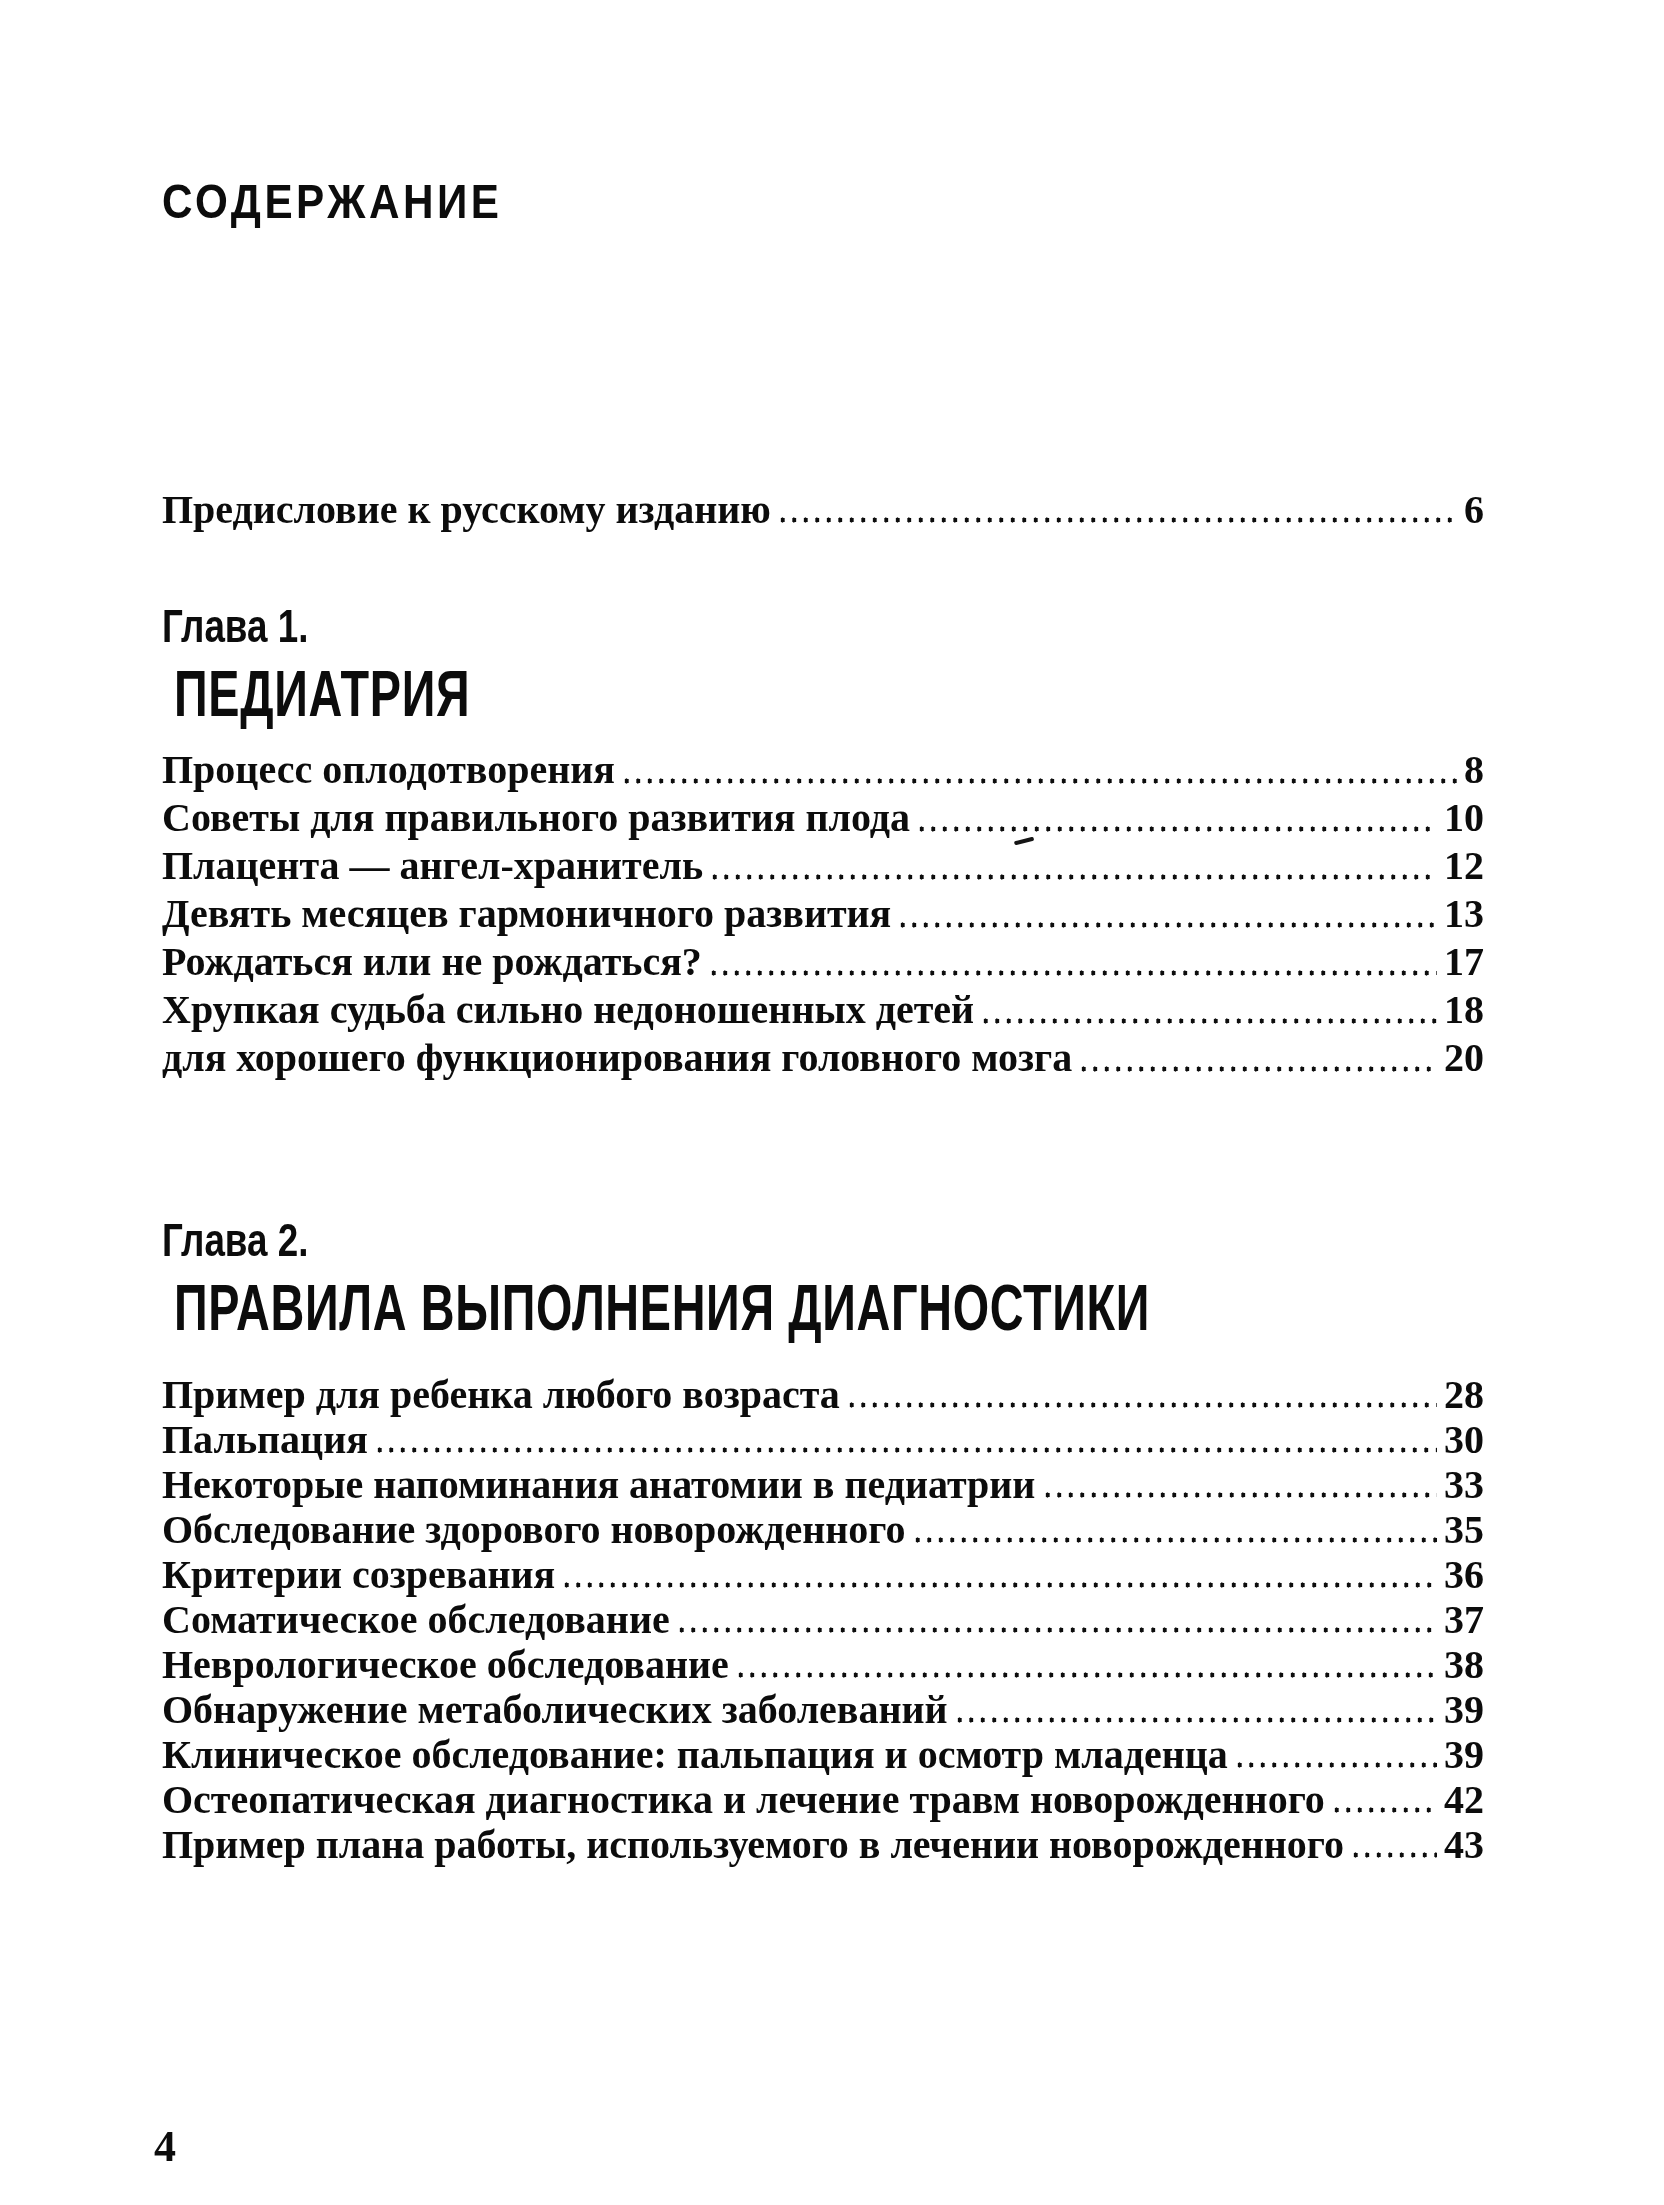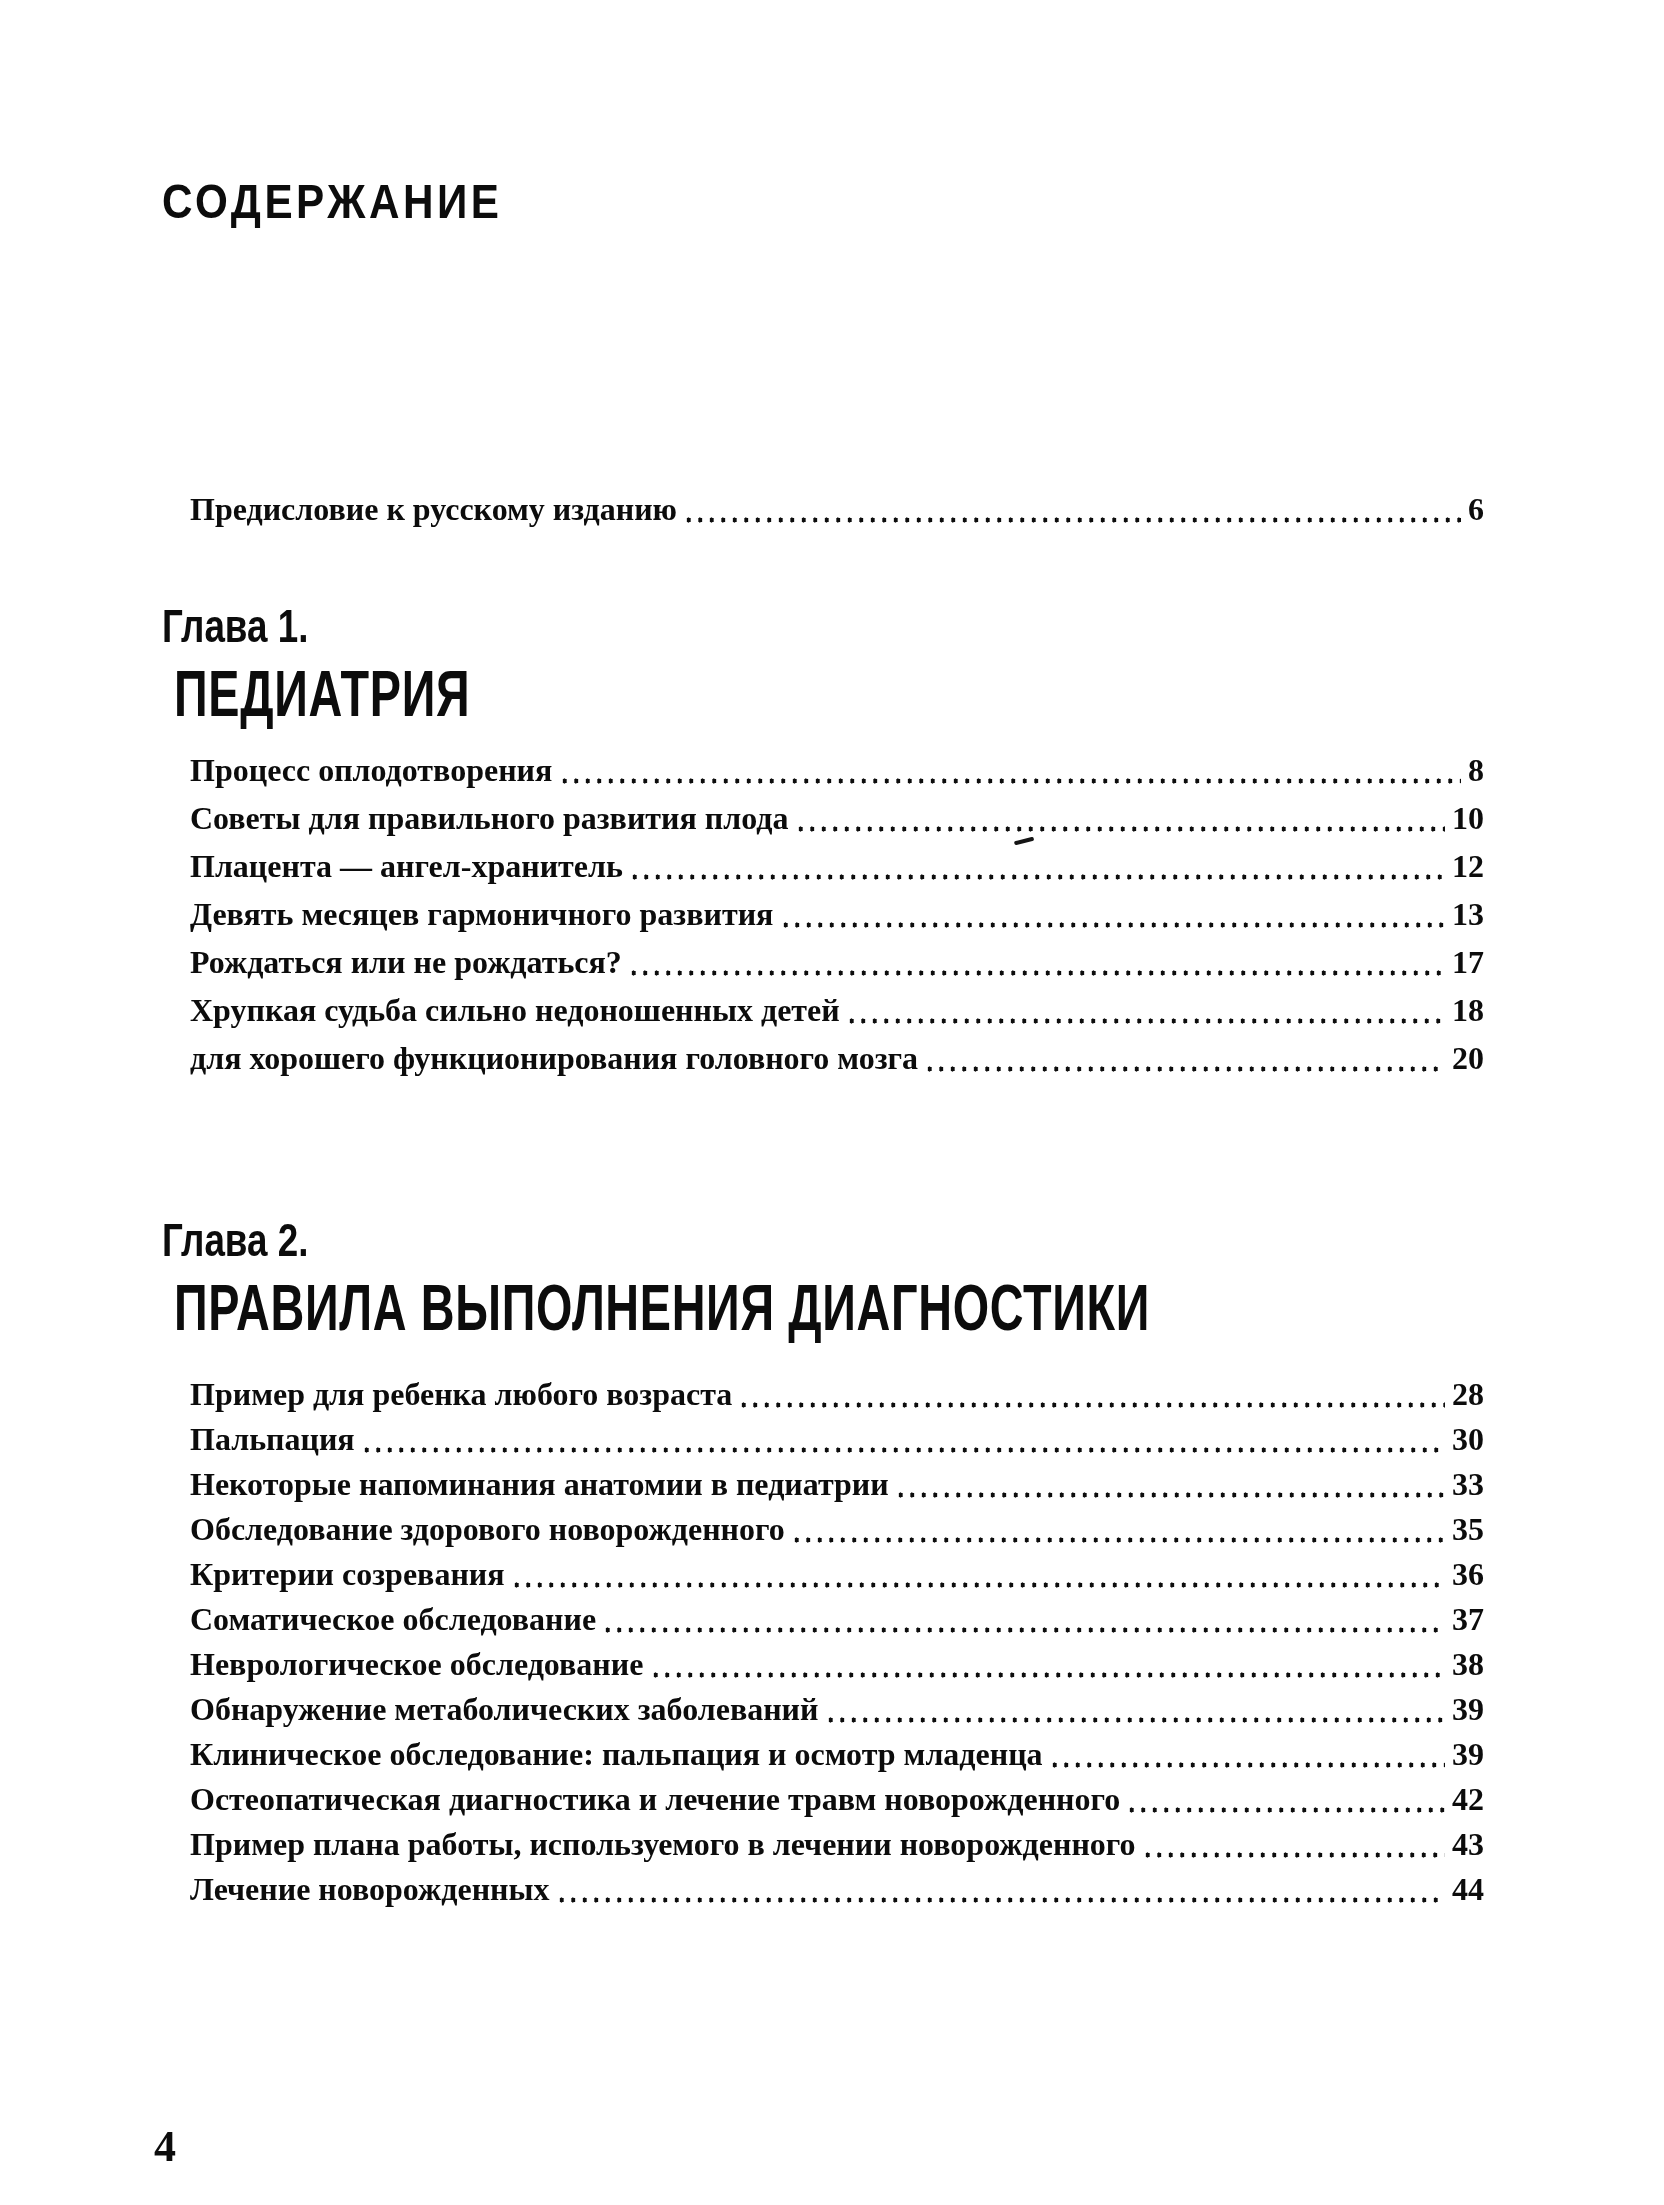--- a/index.html
+++ b/index.html
@@ -54,23 +54,22 @@
     letter-spacing: 0.9px;
   }
   .chapter.ch1 .entries { margin-top: 20px; }
   .chapter.ch2 .entries { margin-top: 32px; }
   
   .row {
     display: flex;
     align-items: baseline;
     height: var(--rh, 49px);
     line-height: var(--rh, 49px);
-    font-size: 32px;
+    font-size: 40px;
     font-weight: 600;
-    margin-left: 28px;
   }
   .preface-row { --rh: 49px; --dy: 35px; }
   .label { white-space: nowrap; }
   .leader {
     flex: 1;
     align-self: stretch;
     margin: 0 7px 0 6.2px;
     background-image: radial-gradient(ellipse 2px 2.6px at 5.7px var(--dy, 35px), #0c0c0c 98%, rgba(0,0,0,0) 100%);
     background-size: 11.5px var(--rh, 49px);
     background-repeat: repeat-x;
@@ -222,25 +221,20 @@
     <span class="leader"></span>
     <span class="pagenum">42</span>
   </div>
 
   <div class="row">
     <span class="label">Пример плана работы, используемого в лечении новорожденного</span>
     <span class="leader"></span>
     <span class="pagenum">43</span>
   </div>
 
-  <div class="row">
-    <span class="label">Лечение новорожденных</span>
-    <span class="leader"></span>
-    <span class="pagenum">44</span>
-  </div>
 </div>
   </section>
 </div>
 
   <span class="artifact"></span>
 
   <div class="folio">4</div>
 </div>
 
 

